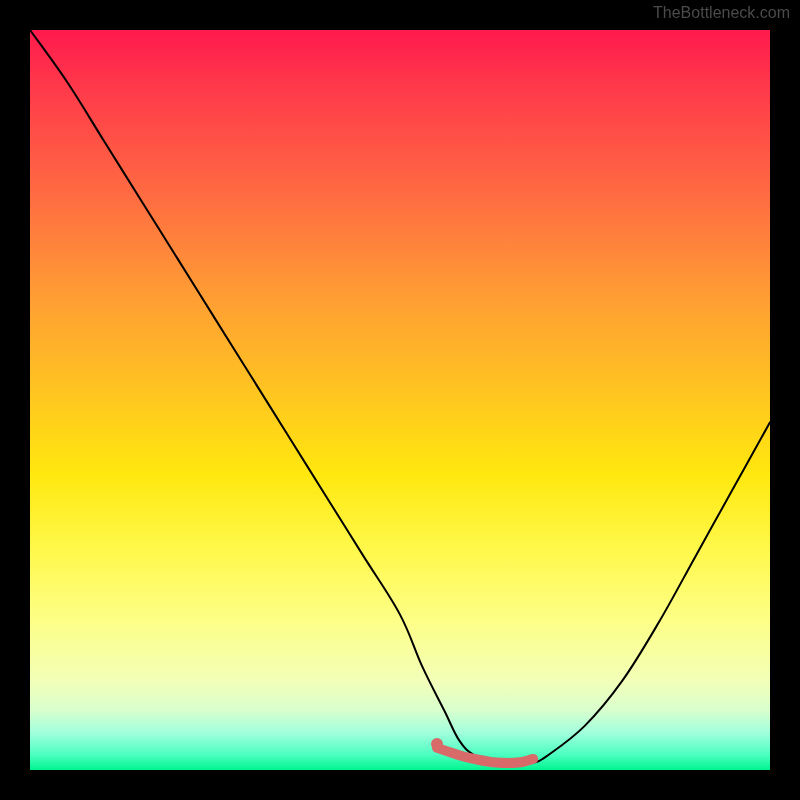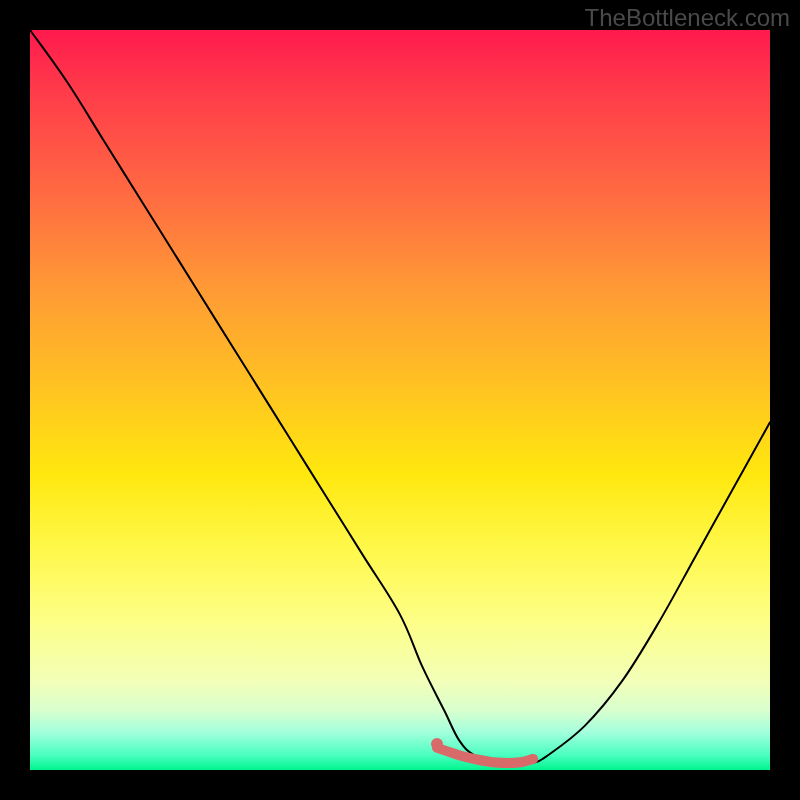--- a/index.html
+++ b/index.html
@@ -15,21 +15,21 @@
     position: relative;
     width: 800px;
     height: 800px;
     background: #000;
   }
   .watermark {
     position: absolute;
     top: 4px;
     right: 10px;
     color: #4a4a4a;
-    font-size: 24px;
+    font-size: 16px;
     font-weight: 500;
     user-select: none;
     z-index: 10;
   }
   .plot-area {
     position: absolute;
     left: 30px;
     top: 30px;
     width: 740px;
     height: 740px;

